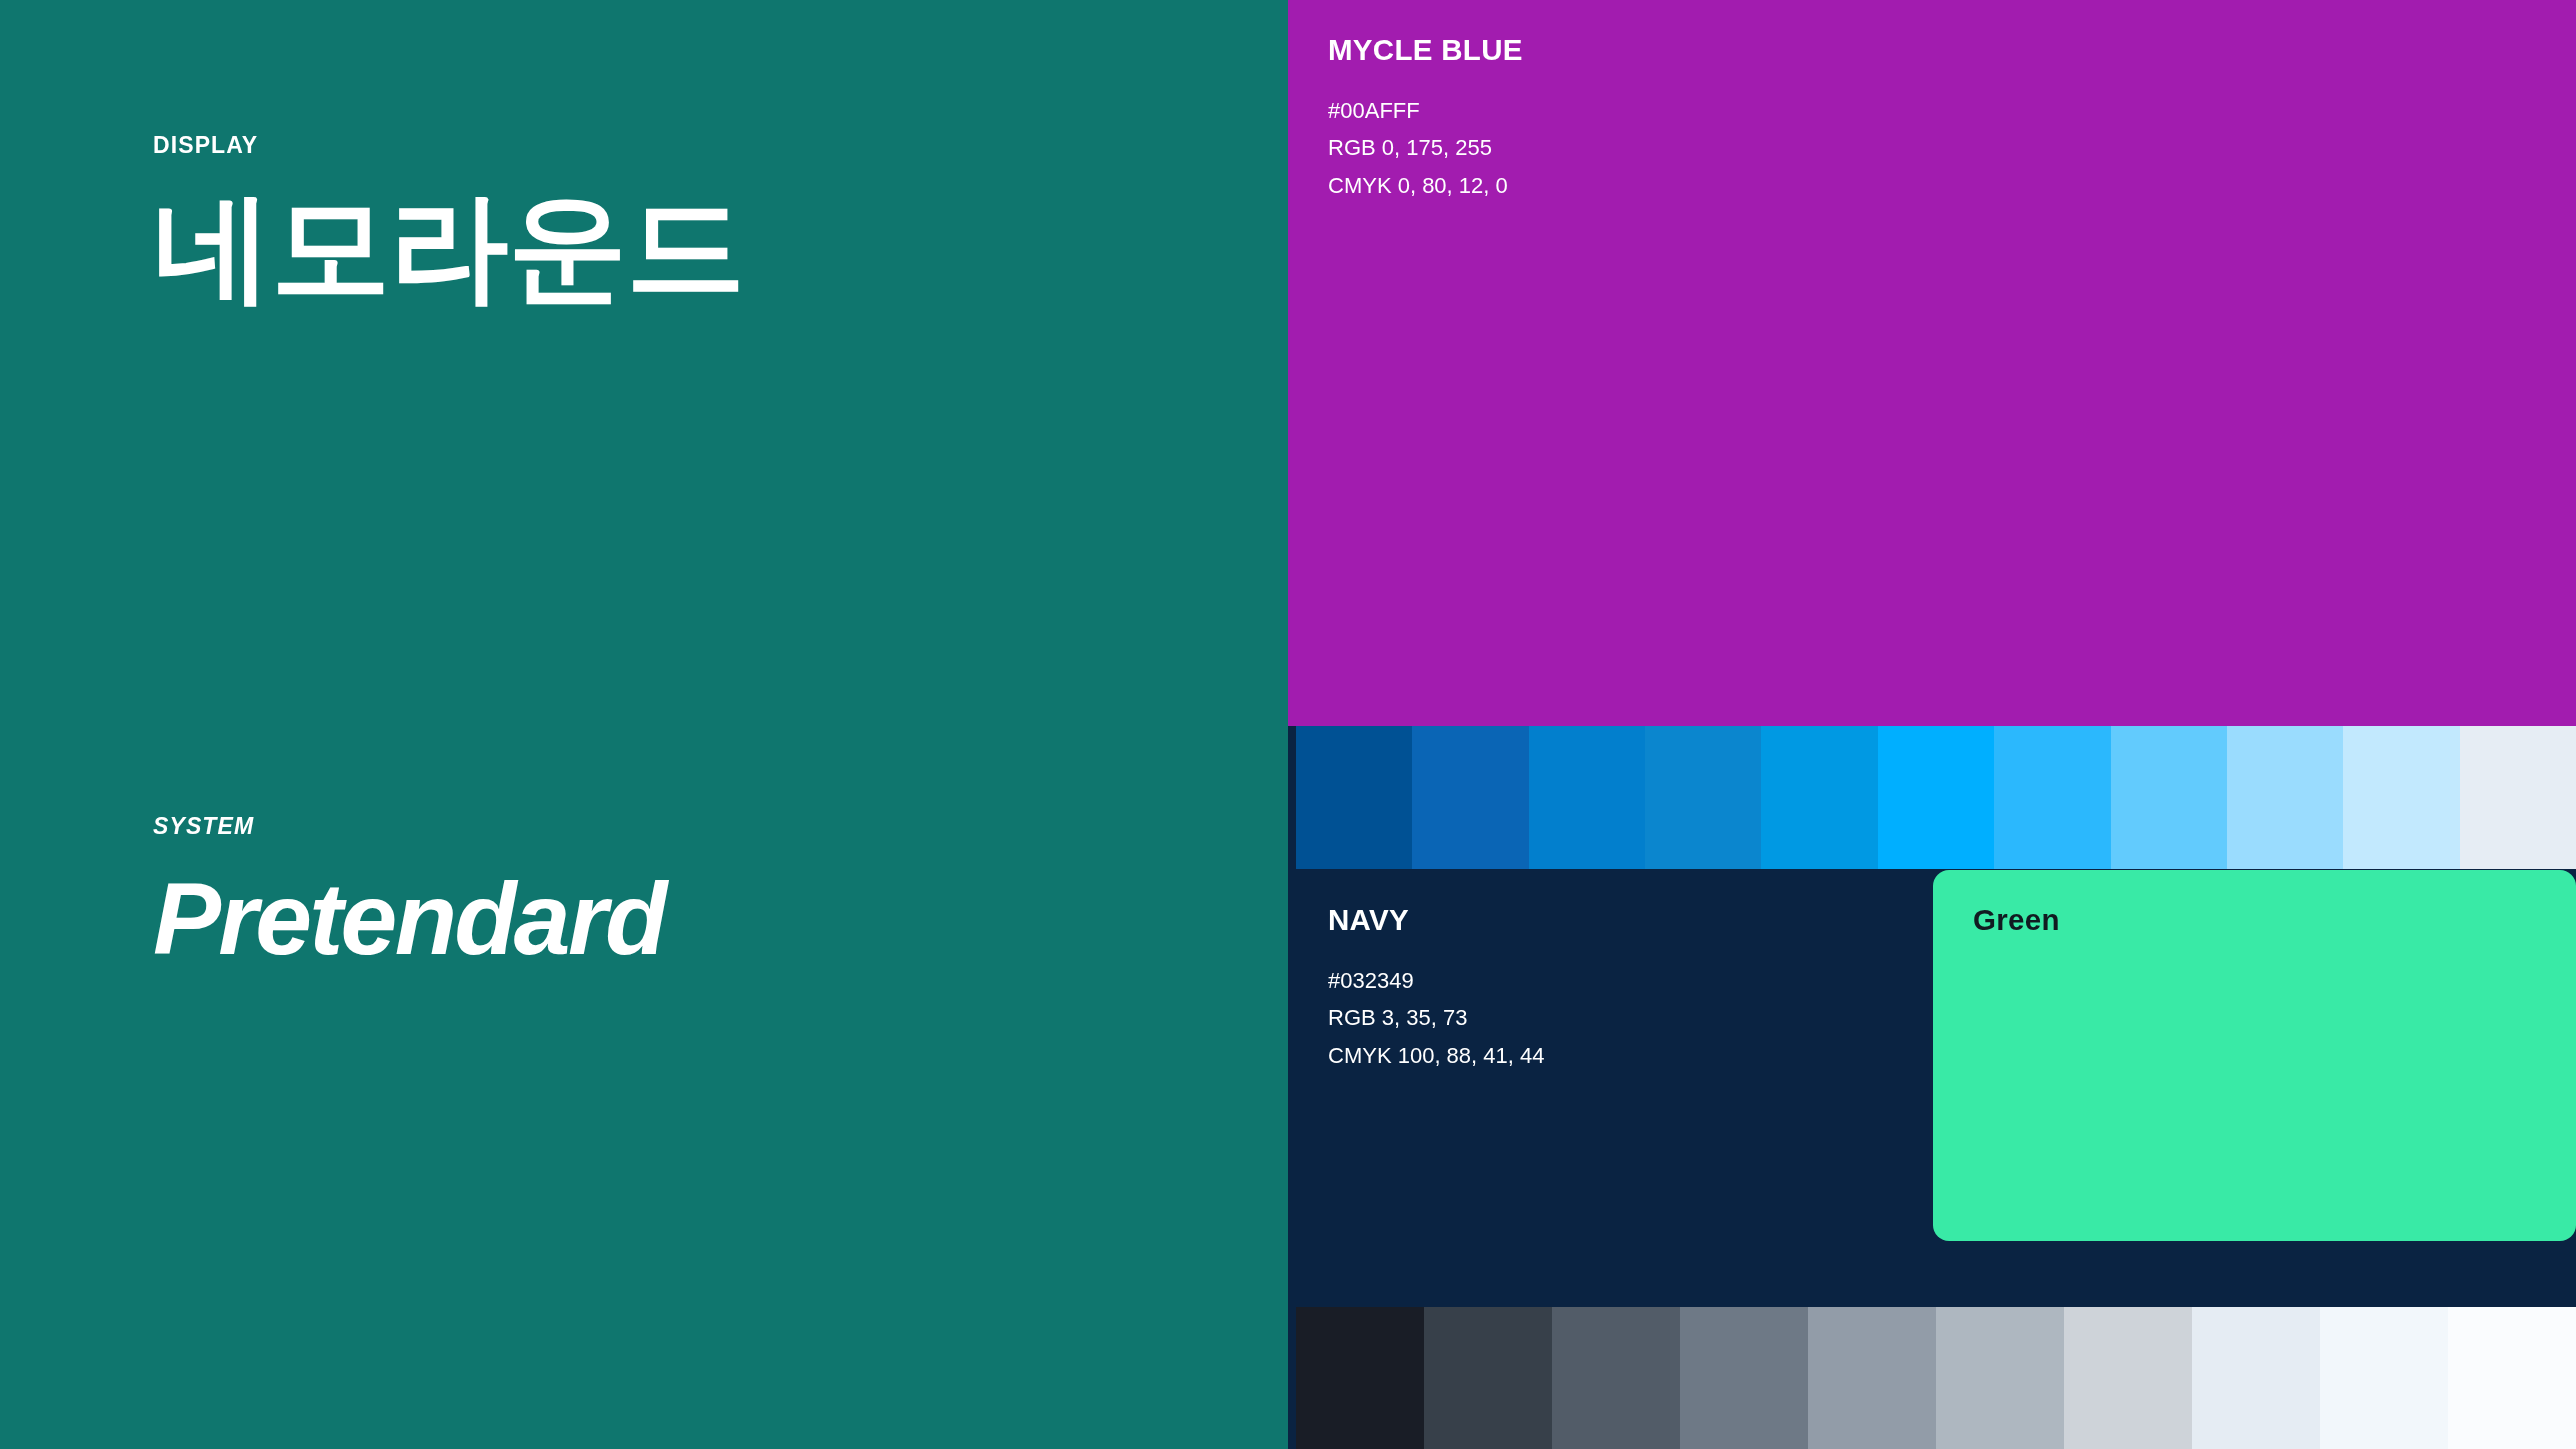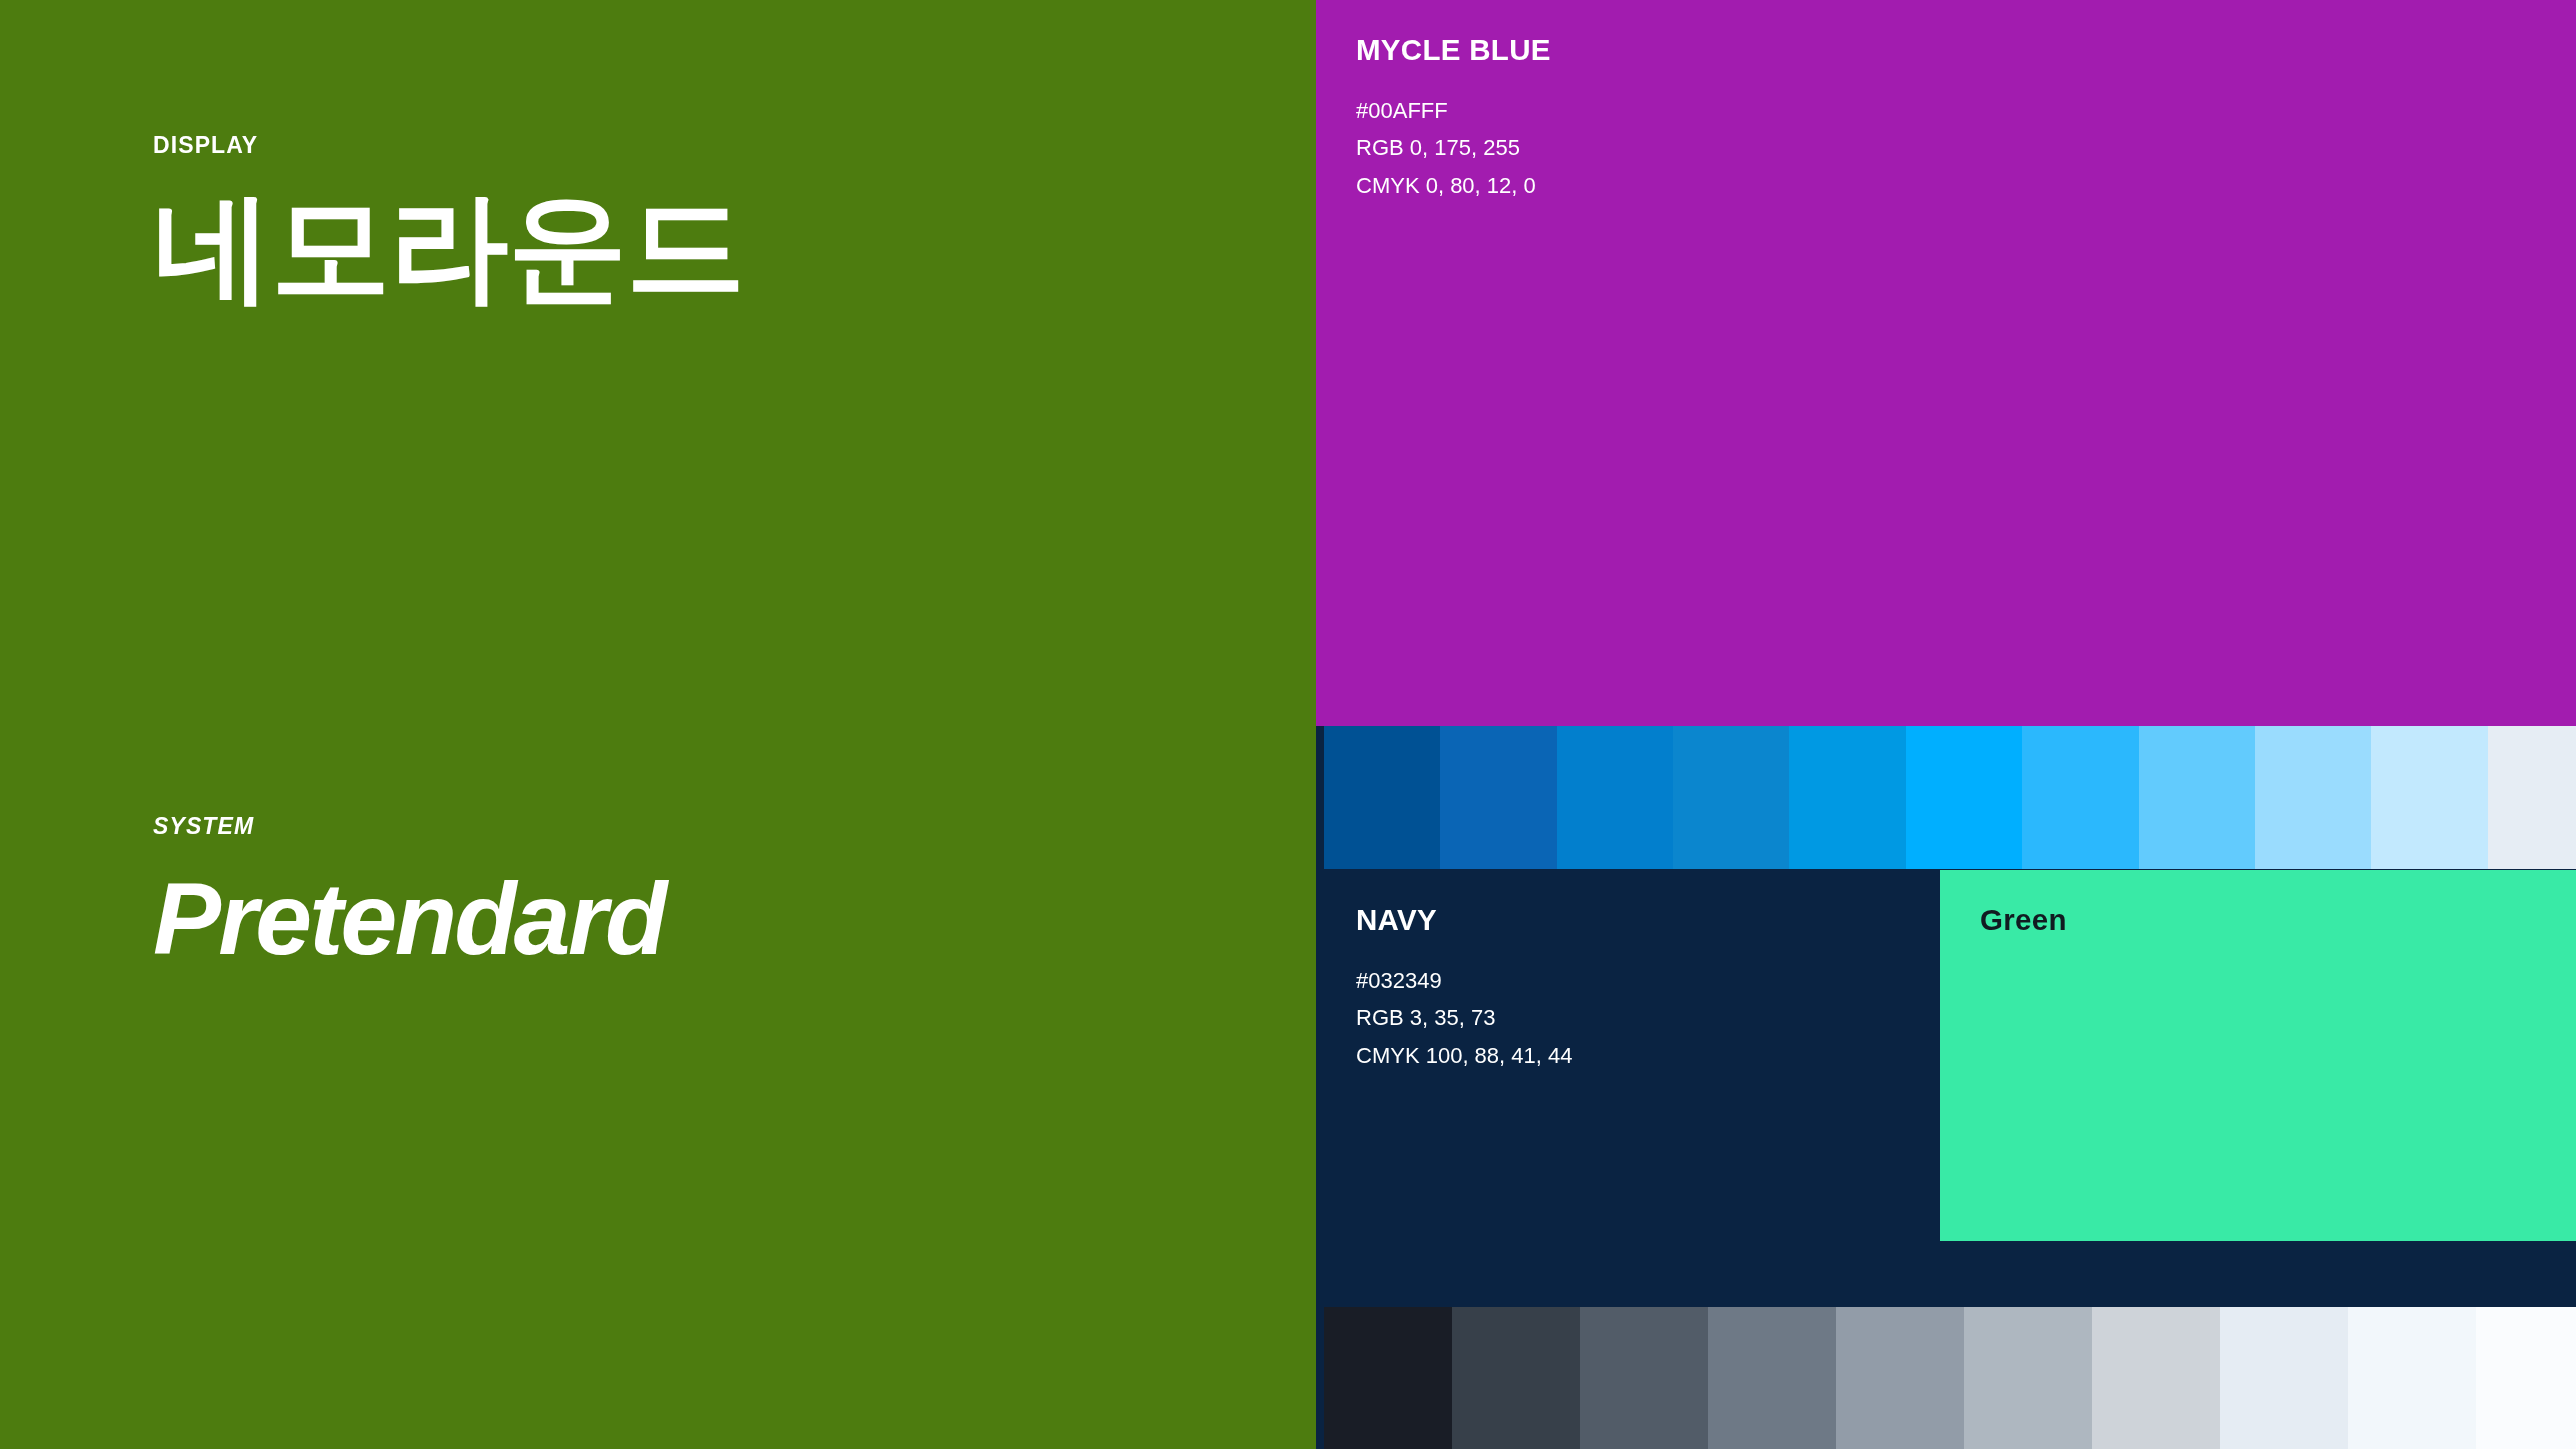--- a/index.html
+++ b/index.html
@@ -20,24 +20,23 @@
     position: absolute;
     inset: 0;
     display: flex;
     background: #0a2342;
   }
 
   
   .type-panel {
     width: 1288px;
     height: 1449px;
-    background: #4d7c0f;
+    background: #0f766e;
     position: relative;
     flex: 0 0 1288px;
-    padding-left: 28px;
   }
   .type-block {
     position: absolute;
     left: 153px;
   }
   .type-block.display-block { top: 134px; }
   .type-block.system-block  { top: 815px; font-style: italic; }
 
   .eyebrow {
     font-size: 23px;
@@ -137,25 +136,26 @@
     position: absolute;
     left: 0;
     top: 870px;
     width: 644px;
     height: 552px;
     background: #0a2342;
   }
   
   .green-swatch {
     position: absolute;
-    left: 624px;
+    left: 645px;
     top: 870px;
     width: 643px;
     height: 371px;
     background: #39eaa6;
+    border-radius: 16px;
   }
 
   
   .ramp.gray-ramp {
     left: 8px;
     top: 1307px;
     width: 1280px;
     height: 142px;
   }
 </style>

